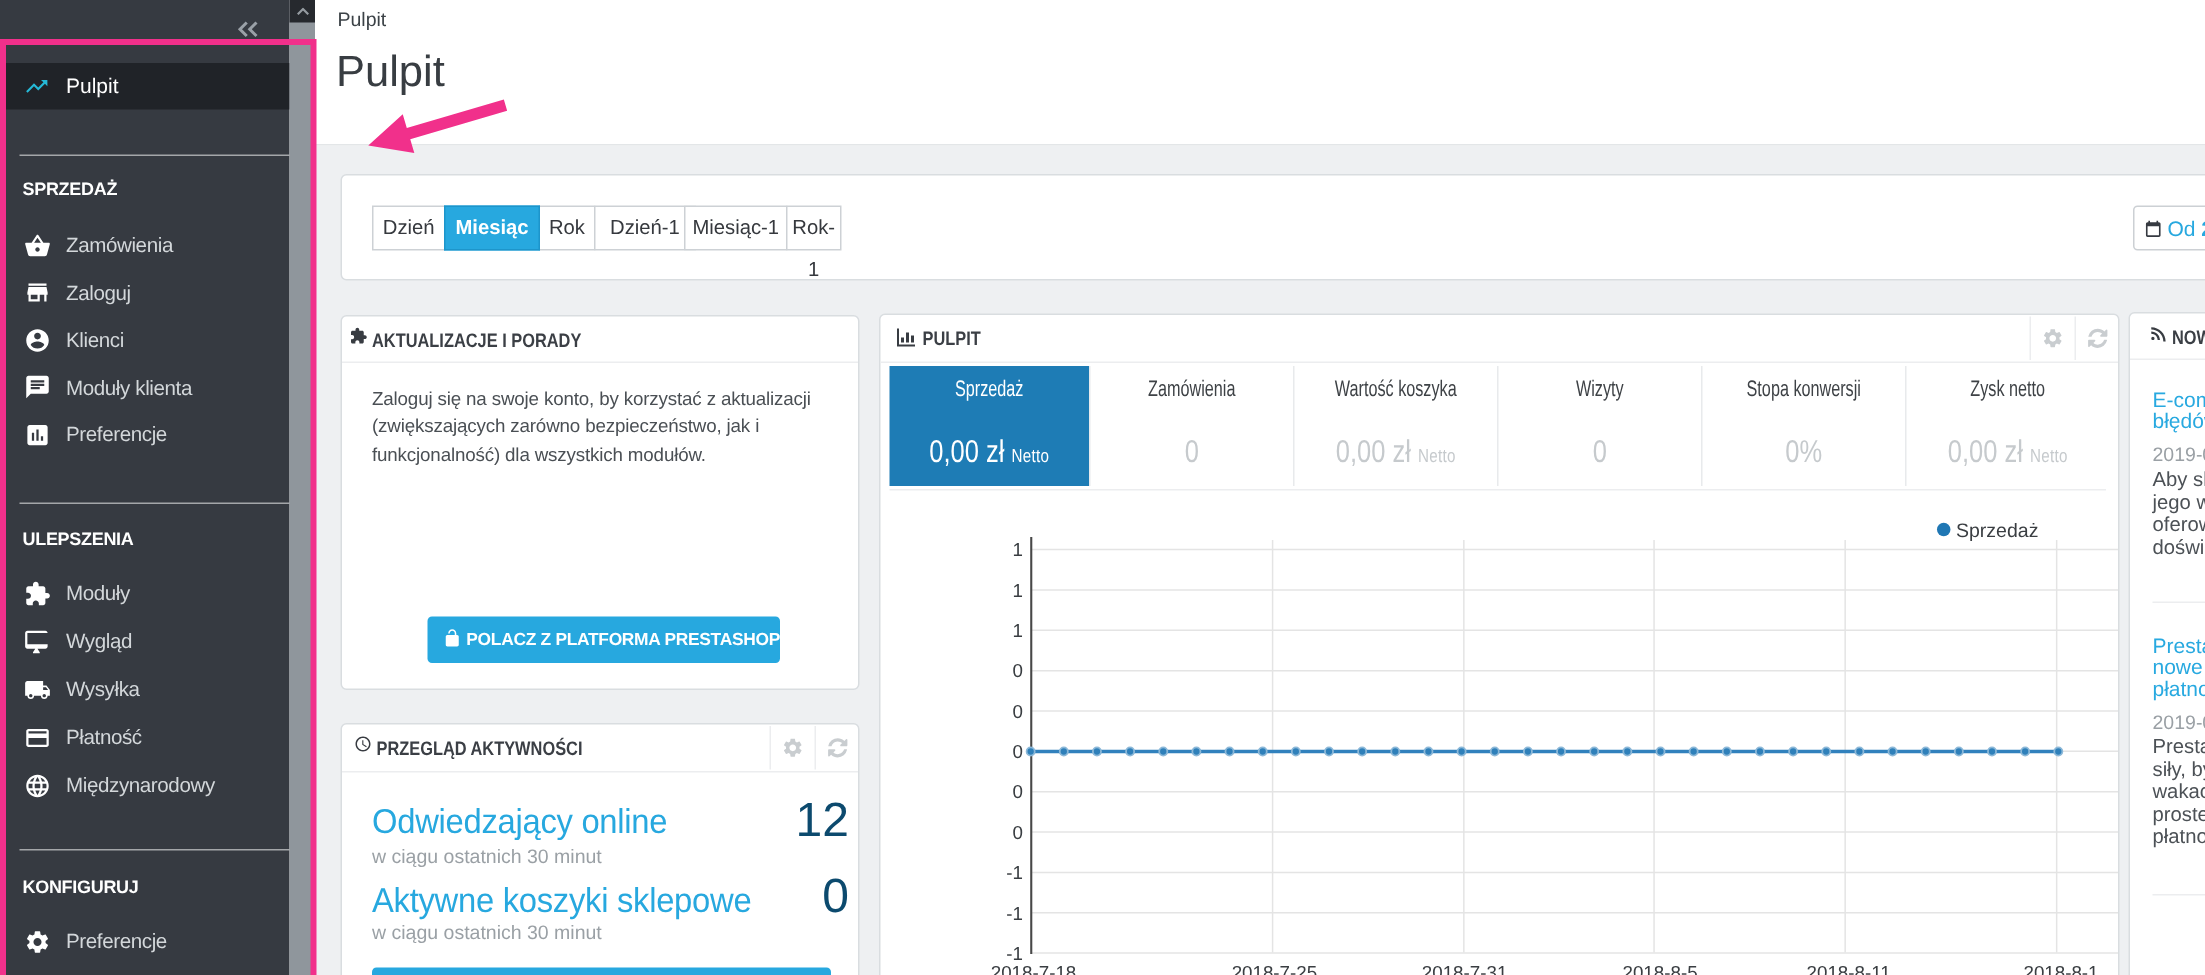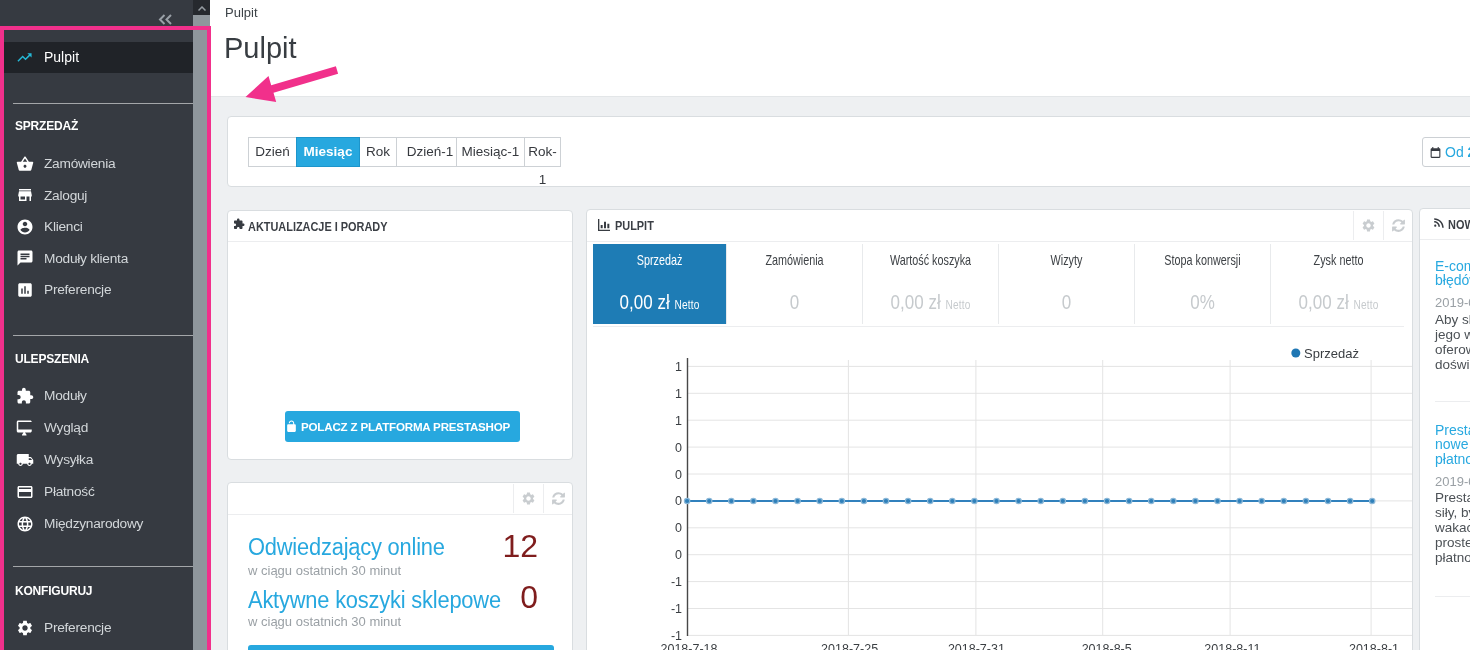--- a/index.html
+++ b/index.html
@@ -36,24 +36,24 @@
 
 #toolbar { left:227px; top:116px; width:1253px; height:71px; }
 #btngroup { position:absolute; left:20px; top:20px; height:30px; }
 .tbtn { position:absolute; top:0; height:30px; border:1px solid #cdd1d5; background:#fff; color:#36393e; font-size:13.5px; text-align:center; line-height:28px; }
 .tbtn.on { background:#27a8df; border-color:#1d95cb; color:#fff; font-weight:bold; z-index:2; }
 #calbtn { position:absolute; left:1194px; top:20px; width:230px; height:30px; border:1px solid #ccd0d4; border-radius:3px; font-size:14px; color:#27a8df; line-height:28px; white-space:nowrap; padding-left:6px; }
 #calbtn b { font-weight:bold; }
 
 #cardA { left:227px; top:210px; width:346px; height:250px; }
 #cardA p { position:absolute; left:20px; width:312px; font-size:12.5px; line-height:18.3px; color:#4a4f54; letter-spacing:-0.1px; }
-#bluebtn { position:absolute; left:57px; top:200px; width:235px; height:31px; background:#27a8df; border-radius:3px; color:#fff; font-weight:bold; font-size:11.6px; text-align:left; line-height:31px; letter-spacing:-0.2px; white-space:nowrap; overflow:hidden; }
+#bluebtn { position:absolute; left:57px; top:200px; width:235px; height:31px; background:#27a8df; border-radius:3px; color:#fff; font-weight:bold; font-size:11.6px; text-align:right; line-height:31px; letter-spacing:-0.2px; white-space:nowrap; overflow:hidden; }
 #cardB { left:227px; top:482px; width:346px; height:260px; }
 .blink { position:absolute; left:20px; color:#27a8df; font-size:23px; letter-spacing:-0.2px; white-space:nowrap; transform:scaleX(0.95); transform-origin:0 0; }
-.bnum { position:absolute; right:34px; color:#7f1d1d; font-size:32px; }
+.bnum { position:absolute; right:6px; color:#0c4a6e; font-size:32px; }
 .bsmall { position:absolute; left:20px; color:#9aa0a5; font-size:13px; }
 #bluebar { position:absolute; left:20px; top:162px; width:306px; height:12px; background:#27a8df; border-radius:3px 3px 0 0; }
 
 #cardC { left:586px; top:209px; width:827px; height:500px; overflow:hidden; }
 .tile { position:absolute; top:34px; height:80px; border-left:1px solid #e8eaec; }
 .tile .t1 { position:absolute; top:7px; left:0; width:100%; text-align:center; font-size:15px; color:#3e4246; transform:scaleX(0.72); transform-origin:50% 0; white-space:nowrap; }
 .tile .t2 { position:absolute; top:46px; left:0; width:100%; text-align:center; font-size:21px; color:#c6cacd; transform:scaleX(0.81); transform-origin:50% 0; white-space:nowrap; }
 .tile .t2 small { font-size:12.5px; letter-spacing:0.2px; }
 .tile.on { background:#1e7cb5; }
 .tile.on .t1, .tile.on .t2 { color:#fff; }
@@ -177,26 +177,33 @@
 </div>
 
 <div id="cardA" class="card abs">
   <div class="phead">
     <svg class="hicon" style="left:5px" width="12" height="12" viewBox="0 0 24 24" fill="#383c42">
         <path d="M20.5 11H19V7c0-1.1-.9-2-2-2h-4V3.5C13 2.12 11.88 1 10.5 1S8 2.12 8 3.5V5H4c-1.1 0-1.99.9-1.99 2v3.8H3.5c1.49 0 2.7 1.21 2.7 2.7s-1.21 2.7-2.7 2.7H2V20c0 1.1.9 2 2 2h3.8v-1.5c0-1.49 1.21-2.7 2.7-2.7 1.49 0 2.7 1.21 2.7 2.7V22H17c1.1 0 2-.9 2-2v-4h1.5c1.38 0 2.5-1.12 2.5-2.5S21.88 11 20.5 11z"></path>
       </svg>
     <div class="ptitle" style="left:19.5px">AKTUALIZACJE I PORADY</div>
   </div>
   <div class="pdiv" style="top:30px"></div>
+  <p style="top:46px">Zaloguj się na swoje konto, by korzystać z aktualizacji (zwiększających zarówno bezpieczeństwo, jak i funkcjonalność) dla wszystkich modułów.</p>
   <div id="bluebtn"><svg style="vertical-align:-2px" width="13" height="13" viewBox="0 0 24 24" fill="#fff">
         <path d="M12 17c1.1 0 2-.9 2-2s-.9-2-2-2-2 .9-2 2 .9 2 2 2zm6-9h-1V6c0-2.76-2.24-5-5-5S7 3.24 7 6h1.9c0-1.71 1.39-3.1 3.1-3.1 1.71 0 3.1 1.39 3.1 3.1v2H6c-1.1 0-2 .9-2 2v10c0 1.1.9 2 2 2h12c1.1 0 2-.9 2-2V10c0-1.1-.9-2-2-2z"></path>
       </svg> POLACZ Z PLATFORMA PRESTASHOP</div>
 </div>
 
 <div id="cardB" class="card abs">
+  <div class="phead">
+    <svg class="hicon" style="left:8px" width="12" height="12" viewBox="0 0 24 24" fill="#383c42">
+        <path d="M12 2C6.5 2 2 6.5 2 12s4.5 10 10 10 10-4.5 10-10S17.5 2 12 2zm0 18c-4.4 0-8-3.6-8-8s3.6-8 8-8 8 3.6 8 8-3.6 8-8 8zm.5-13H11v6l5.2 3.2.8-1.3-4.5-2.7V7z"></path>
+      </svg>
+    <div class="ptitle" style="left:22.5px">PRZEGLĄD AKTYWNOŚCI</div>
+  </div>
   <div class="hcell" style="right:29px">
       <svg width="15" height="15" viewBox="0 0 24 24" fill="#c9cdd0">
         <path d="M19.14 12.94c.04-.3.06-.61.06-.94 0-.32-.02-.64-.07-.94l2.03-1.58c.18-.14.23-.41.12-.61l-1.92-3.32c-.12-.22-.37-.29-.59-.22l-2.39.96c-.5-.38-1.03-.7-1.62-.94l-.36-2.54c-.04-.24-.24-.41-.48-.41h-3.84c-.24 0-.43.17-.47.41l-.36 2.54c-.59.24-1.13.57-1.62.94l-2.39-.96c-.22-.08-.47 0-.59.22L2.74 8.87c-.12.21-.08.47.12.61l2.03 1.58c-.05.3-.09.63-.09.94s.02.64.07.94l-2.03 1.58c-.18.14-.23.41-.12.61l1.92 3.32c.12.22.37.29.59.22l2.39-.96c.5.38 1.03.7 1.62.94l.36 2.54c.05.24.24.41.48.41h3.84c.24 0 .44-.17.47-.41l.36-2.54c.59-.24 1.13-.56 1.62-.94l2.39.96c.22.08.47 0 .59-.22l1.92-3.32c.12-.22.07-.47-.12-.61l-2.01-1.58zM12 15.6c-1.98 0-3.6-1.62-3.6-3.6s1.62-3.6 3.6-3.6 3.6 1.62 3.6 3.6-1.62 3.6-3.6 3.6z"></path>
       </svg>
     </div>
   <div class="hcell" style="right:-1px">
       <svg width="15" height="15" viewBox="0 0 15 15" fill="#c9cdd0">
         <g transform="scale(0.00837)">
           <path d="M1639 1056q0 5-1 7-64 268-268 434.5T892 1664q-146 0-282.5-55T366 1452l-129 129q-19 19-45 19t-45-19-19-45v-448q0-26 19-45t45-19h448q26 0 45 19t19 45-19 45l-137 137q71 66 161 102t187 36q134 0 250-65t186-179q11-17 53-117 8-23 30-23h192q13 0 22.5 9.5t9.5 22.5zm25-800v448q0 26-19 45t-45 19h-448q-26 0-45-19t-19-45 19-45l138-138Q1111 397 896 397q-134 0-250 65T460 641q-11 17-53 117-8 23-30 23H178q-13 0-22.5-9.5T146 749v-7q65-268 270-434.5T896 141q146 0 284 55.5T1425 353l130-129q19-19 45-19t45 19 19 45z"></path>
         </g>

